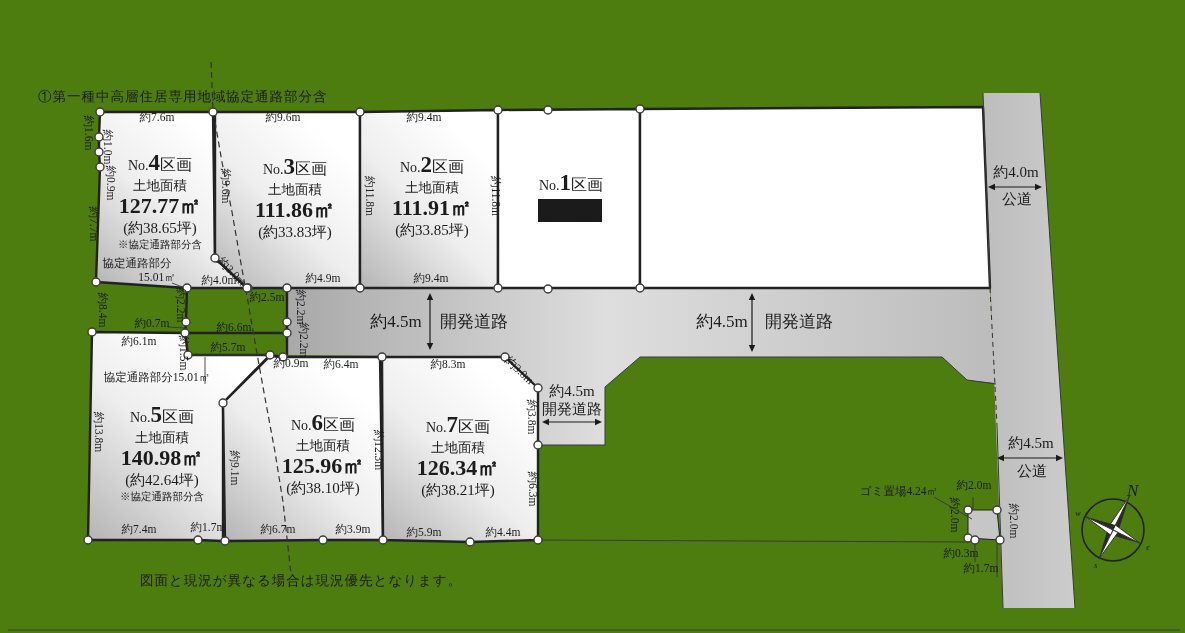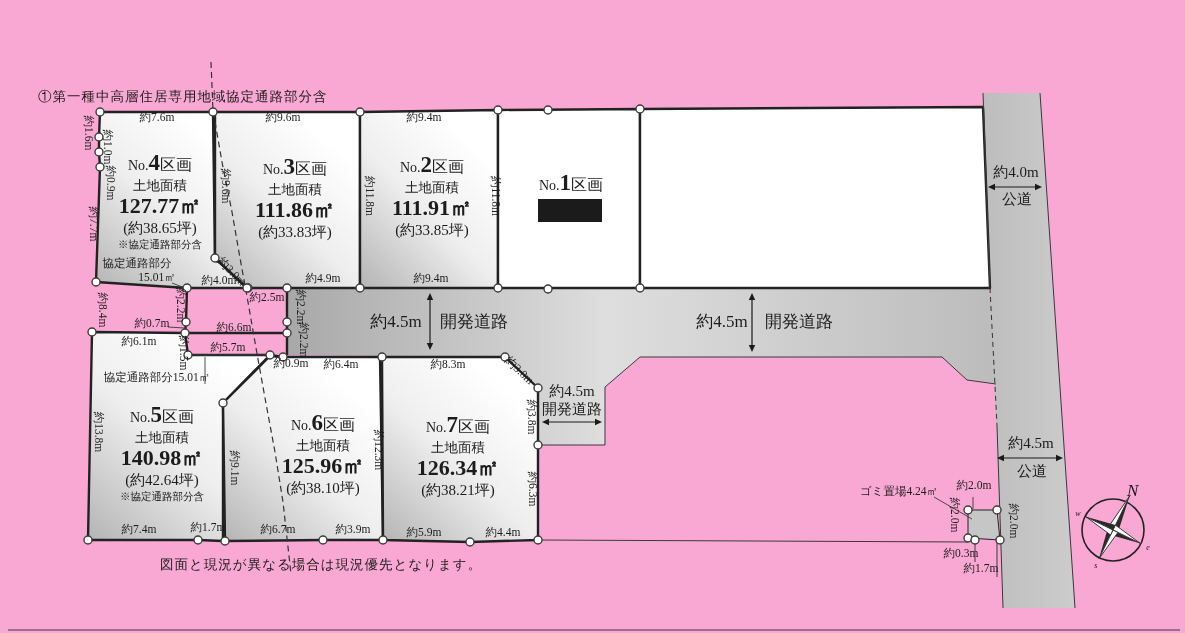--- a/index.html
+++ b/index.html
@@ -1,27 +1,27 @@
 <!DOCTYPE html>
 <html><head>
 <meta charset="utf-8">
 <style>
   html,body{margin:0;padding:0;background:#e8e8e8;}
-  #stage{position:relative;width:1185px;height:633px;background:#f9a8d4;overflow:hidden;
+  #stage{position:relative;width:1185px;height:633px;background:#4d7c0f;overflow:hidden;
          font-family:"Liberation Serif","DejaVu Serif",serif;}
   .htext{position:absolute;color:#1c1c1c;font-size:13.5px;letter-spacing:1px;white-space:nowrap;}
   svg text{fill:#1c1c1c;}
 </style>
 </head>
 <body>
 
 <div id="stage">
   <div class="htext" style="left:38px;top:88px;">①第一種中高層住居専用地域</div>
   <div class="htext" style="left:226px;top:88px;">協定通路部分含</div>
-  <div class="htext" style="left:140px;top:556px;margin-left:20px;">図面と現況が異なる場合は現況優先となります。</div>
+  <div class="htext" style="left:140px;top:572px;">図面と現況が異なる場合は現況優先となります。</div>
   <svg id="diagram" width="1185" height="633" viewBox="0 0 1185 633">
       <defs>
         <linearGradient id="plotgrad" x1="0" y1="1" x2="0.7" y2="0.1">
           <stop offset="0%" stop-color="#b4b4b4"></stop>
           <stop offset="55%" stop-color="#eeeeee"></stop>
           <stop offset="100%" stop-color="#ffffff"></stop>
         </linearGradient>
         <linearGradient id="roadgrad" x1="0" y1="0" x2="1" y2="0">
           <stop offset="0%" stop-color="#a8a8a8"></stop>
           <stop offset="45%" stop-color="#dedede"></stop>

